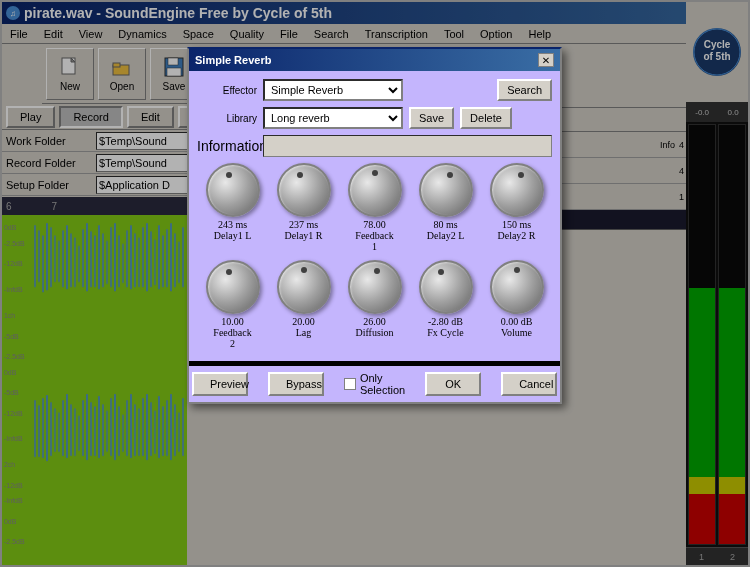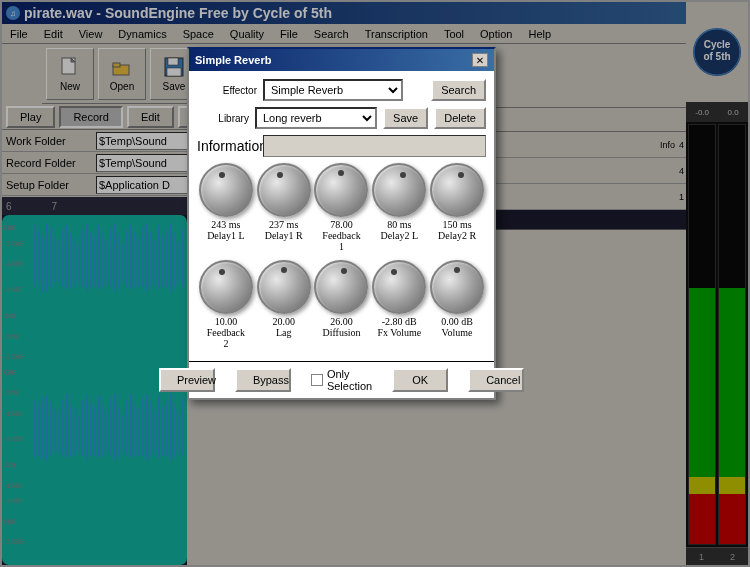--- a/index.html
+++ b/index.html
@@ -181,39 +181,38 @@
       align-items: center;
       padding: 0 4px;
       color: #aaa;
       font-size: 10px;
       gap: 40px;
     }
     .waveform-canvas {
       width: 100%;
       height: calc(100% - 18px);
       position: relative;
-      background: #14b8a6;
-      border-radius: 7px;
+      background: #84cc16;
     }
 
     
     .overlay {
       position: absolute;
       top: 0; left: 0; right: 0; bottom: 0;
       background: rgba(0,0,0,0.3);
       z-index: 10;
     }
 
     
     .dialog {
       position: absolute;
       top: 45px;
       left: 185px;
-      width: 309px;
-      background: #ffffff;
+      width: 375px;
+      background: #c4b5fd;
       border: 2px solid #808080;
       border-top: 2px solid #0a246a;
       z-index: 20;
       box-shadow: 4px 4px 8px rgba(0,0,0,0.5);
     }
     .dialog-title {
       background: linear-gradient(to right, #0a246a, #3a6ea5);
       color: white;
       height: 22px;
       display: flex;
@@ -319,21 +318,21 @@
       text-align: center;
     }
 
     
     .dialog-footer {
       display: flex;
       align-items: center;
       justify-content: center;
       gap: 20px;
       padding: 6px 8px;
-      border-top: 1px solid #000000;
+      border-top: 5px solid #000000;
     }
     .dialog-footer-btn {
       padding: 3px 16px;
       height: 24px;
       background: #d4d0c8;
       border: 2px solid;
       border-color: #ffffff #808080 #808080 #ffffff;
       cursor: pointer;
       font-size: 11px;
       min-width: 56px;
@@ -796,21 +795,21 @@
           </div>
           <div class="knob-value">26.00</div>
           <div class="knob-label">Diffusion</div>
         </div>
 
         <div class="knob-container">
           <div class="knob">
             <div class="knob-dot" style="top:20%; left:40%; transform:translate(-50%,-50%);"></div>
           </div>
           <div class="knob-value">-2.80 dB</div>
-          <div class="knob-label">Fx Volume</div>
+          <div class="knob-label">Fx Cycle</div>
         </div>
 
         <div class="knob-container">
           <div class="knob">
             <div class="knob-dot" style="top:15%; left:50%; transform:translate(-50%,-50%);"></div>
           </div>
           <div class="knob-value">0.00 dB</div>
           <div class="knob-label">Volume</div>
         </div>
       </div>

